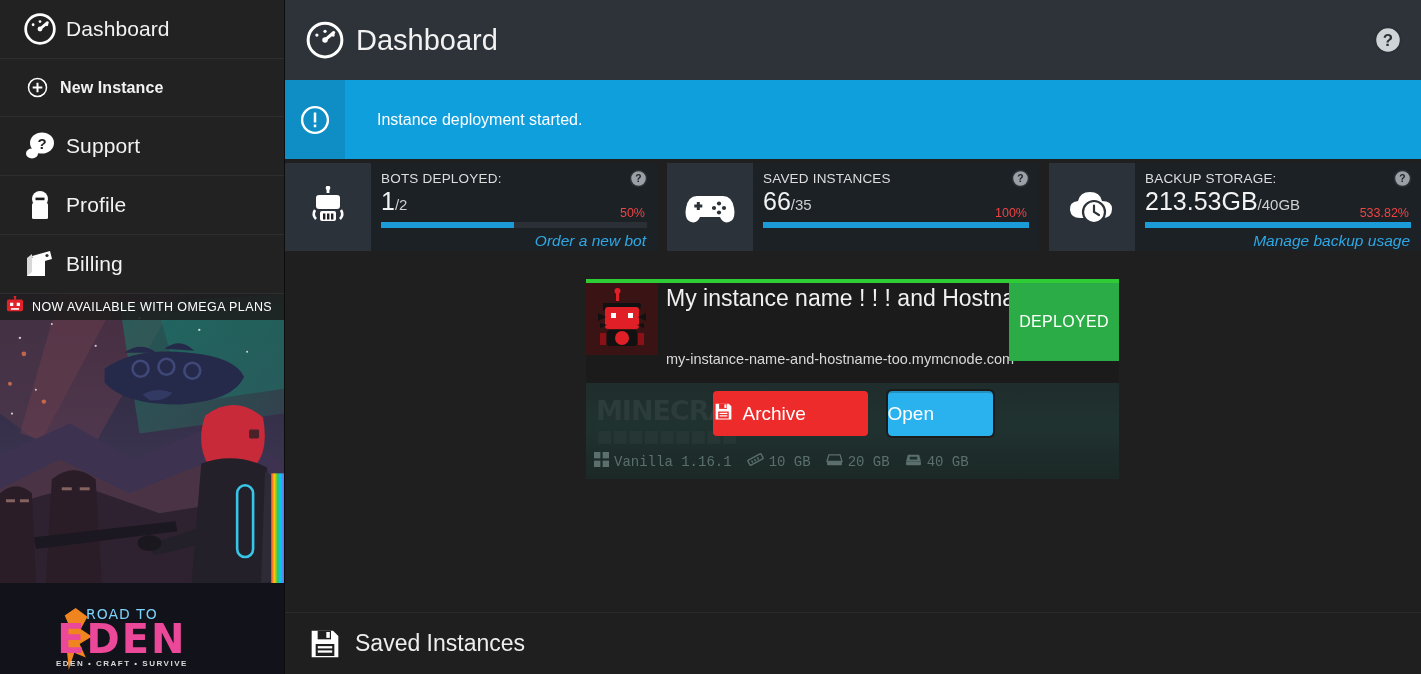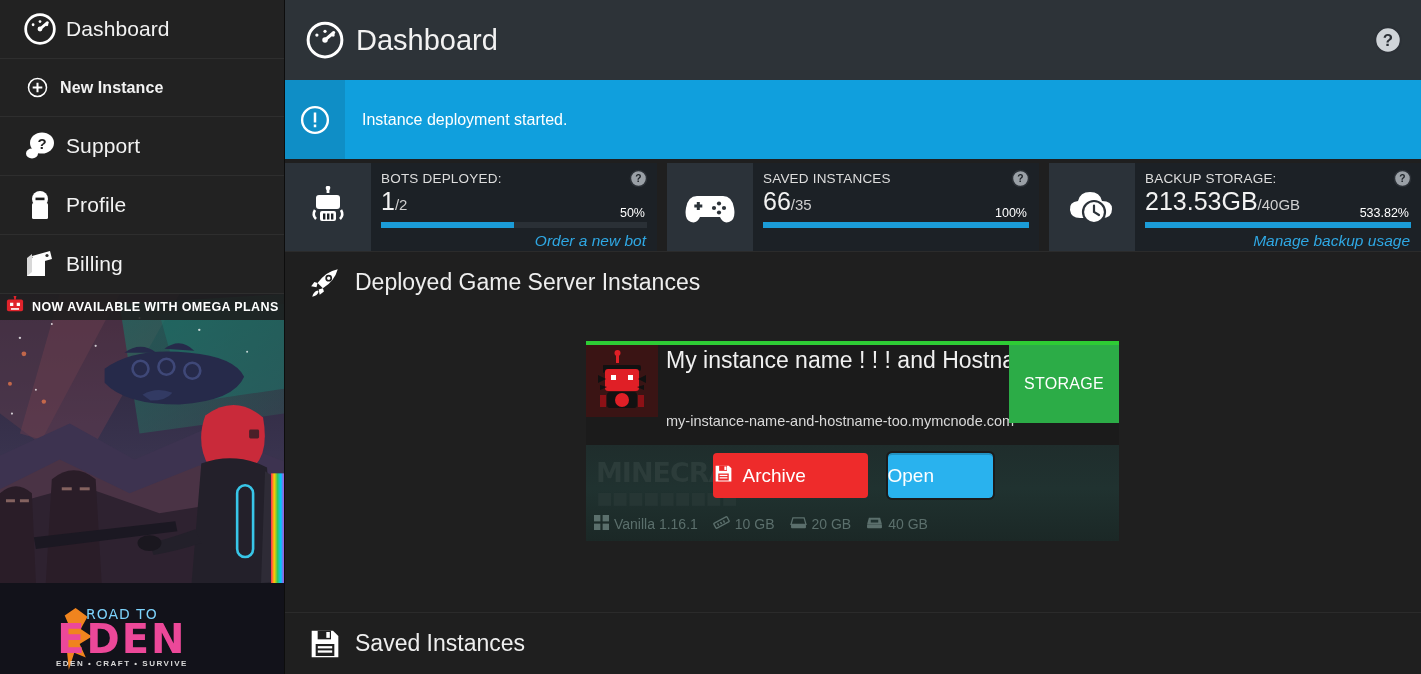--- a/index.html
+++ b/index.html
@@ -42,21 +42,21 @@
     flex: 1 1 auto; position: relative; overflow: hidden;
     background: #12121a;
   }
   .promo-bar {
     position: absolute; top:0; left:0; right:0; height: 26px;
     background: rgba(30,30,30,.88);
     display: flex; align-items: center; gap: 6px; padding-left: 4px;
     z-index: 5;
   }
   .promo-bar-text {
-    font-size: 12.5px; font-weight: bold; color:#ffffff; letter-spacing: .4px;
+    font-size: 12.5px; font-weight: normal; color:#ffffff; letter-spacing: .4px;
     white-space: nowrap;
   }
   .promo-art { position:absolute; inset:0; }
   .promo-logo {
     position:absolute; left: 56px; bottom: 6px; z-index: 4;
     text-align:center; line-height: 1;
   }
   .promo-logo .l1 {
     font-size: 14px; font-weight: normal; color:#7dd3fc; letter-spacing: 1px;
     font-family: "DejaVu Sans", sans-serif;
@@ -87,38 +87,38 @@
   .help-btn { width: 30px; height:30px; cursor:pointer; }
 
   .alert {
     height: 79px; background:#109fdd; display:flex; align-items:stretch;
     margin-bottom: 4px;
   }
   .alert-ico {
     width: 60px; flex:0 0 60px; background:#0f8ec6;
     display:flex; align-items:center; justify-content:center; color:#fff;
   }
-  .alert-text { display:flex; align-items:center; padding-left: 17px; color:#fff; font-size:16px; }
+  .alert-text { display:flex; align-items:center; padding-left: 32px; color:#fff; font-size:16px; }
 
   
   .stats { display:flex; gap: 10px; padding: 0 0 0 0; height: 88px; }
   .stat {
     flex: 1 1 0; display:flex; background:#1c2126; height: 88px; min-width:0;
   }
   .stat-ico {
     width: 86px; flex:0 0 86px; background:#2b3239;
     display:flex; align-items:center; justify-content:center; color:#fff;
   }
   .stat-body { flex:1 1 auto; position:relative; padding: 8px 12px 0 10px; min-width:0; }
   .stat-label { font-size: 13.5px; color:#dddddd; letter-spacing:.2px; text-transform:uppercase; }
   .stat-value { font-size: 25px; color:#f2f2f2; line-height: 1.15; margin-top: 1px; white-space:nowrap;}
   .stat-value .den { font-size: 15px; color:#cfcfcf; }
   .stat-pct {
     position:absolute; right: 12px; bottom: 31px;
-    font-size: 12.5px; color:#ffffff;
+    font-size: 12.5px; color:#ef4444;
   }
   .stat-bar {
     position:absolute; left: 10px; right: 10px; bottom: 23px;
     height: 6px; background:#2a3036;
   }
   .stat-bar-fill { height:100%; background:#1b9cd8; }
   .stat-link {
     position:absolute; right: 11px; bottom: 1px;
     font-size: 15.5px; color:#2fa8e4; cursor:pointer;font-style:italic;
   }
@@ -189,21 +189,21 @@
   }
   .btn-archive { width: 155px; background:#ee2b2b; }
   .btn-open {
     width: 105px; background:#29b2ee;
     outline: 2px solid #1b1b1b; outline-offset: 0px;
     box-shadow: 0 2px 0 0 rgba(0,0,0,.18) inset;
   }
   .specs {
     position:absolute; left: 8px; bottom: 8px;
     display:flex; align-items:center; gap: 7px;
-    font-size: 14px; color:#5b6f6c;
+    font-size: 14px; color:#5b6f6c;font-family:Liberation Mono, monospace;
   }
   .spec { display:flex; align-items:center; gap:5px; margin-right: 8px; }
   .footer-section {
     position:absolute; left:0; right:0; bottom:0; height: 62px;
     border-top: 1px solid #2b2b2b; background:#1f1f1f;
     display:flex; align-items:center; padding-left: 14px;
   }
 </style>
 </head>
 <body>
@@ -496,32 +496,20 @@
           <span class="stat-help">
             <svg width="19" height="19" viewBox="0 0 24 24">
               <circle cx="12" cy="12" r="10.2" fill="#9aa0a6" stroke="#2b3036" stroke-width="2"></circle>
               <text x="12" y="17" font-size="13" font-weight="bold" fill="#1c2126" text-anchor="middle" font-family="Liberation Sans, sans-serif">?</text>
             </svg>
           </span>
         </div>
       </div>
     </div>
 
-    <div class="section">
-      <span class="section-ico">
-        <svg width="34" height="34" viewBox="0 0 32 32">
-          <path d="M28 3 Q17 5 9 16 L14 21 Q25 14 28 3 Z" fill="#fff"></path>
-          <path d="M9 16 L6 15 L3 19 L8 20 Z" fill="#fff"></path>
-          <path d="M14 21 L15 24 L11 27 L10 22 Z" fill="#fff"></path>
-          <circle cx="19.5" cy="11.5" r="2.4" fill="none" stroke="#1f1f1f" stroke-width="1.6"></circle>
-          <path d="M9 23 Q5 24 4 29 Q9 28 10 24 Z" fill="#fff"></path>
-        </svg>
-      </span>
-      <span class="section-title">Deployed Game Server Instances</span>
-    </div>
 
     <div class="cards-area">
 
       <div class="inst-card">
 
         <div class="inst-head">
           <div class="inst-thumb">
             <svg width="72" height="72" viewBox="0 0 72 72">
               <rect width="72" height="72" fill="#3a1414"></rect>
               <rect x="30" y="9" width="3" height="9" fill="#e01f26"></rect>
@@ -539,21 +527,21 @@
               <rect x="21" y="47" width="30" height="16" rx="3" fill="#111"></rect>
               <ellipse cx="36" cy="55" rx="7" ry="7" fill="#e01f26"></ellipse>
               <rect x="14" y="50" width="6" height="12" fill="#8c1116"></rect>
               <rect x="52" y="50" width="6" height="12" fill="#8c1116"></rect>
             </svg>
           </div>
           <div class="inst-titlewrap">
             <div class="inst-name">My instance name ! ! ! and Hostname too ? ?</div>
             <div class="inst-host">my-instance-name-and-hostname-too.mymcnode.com</div>
           </div>
-          <div class="badge">STORAGE</div>
+          <div class="badge">DEPLOYED</div>
         </div>
 
         <div class="inst-hostband"></div>
 
         <div class="inst-body">
           <div class="mc-logo">
             <div>MINECRAFT</div>
             <div class="l2">▪▪▪▪▪▪▪▪▪</div>
           </div>
 

